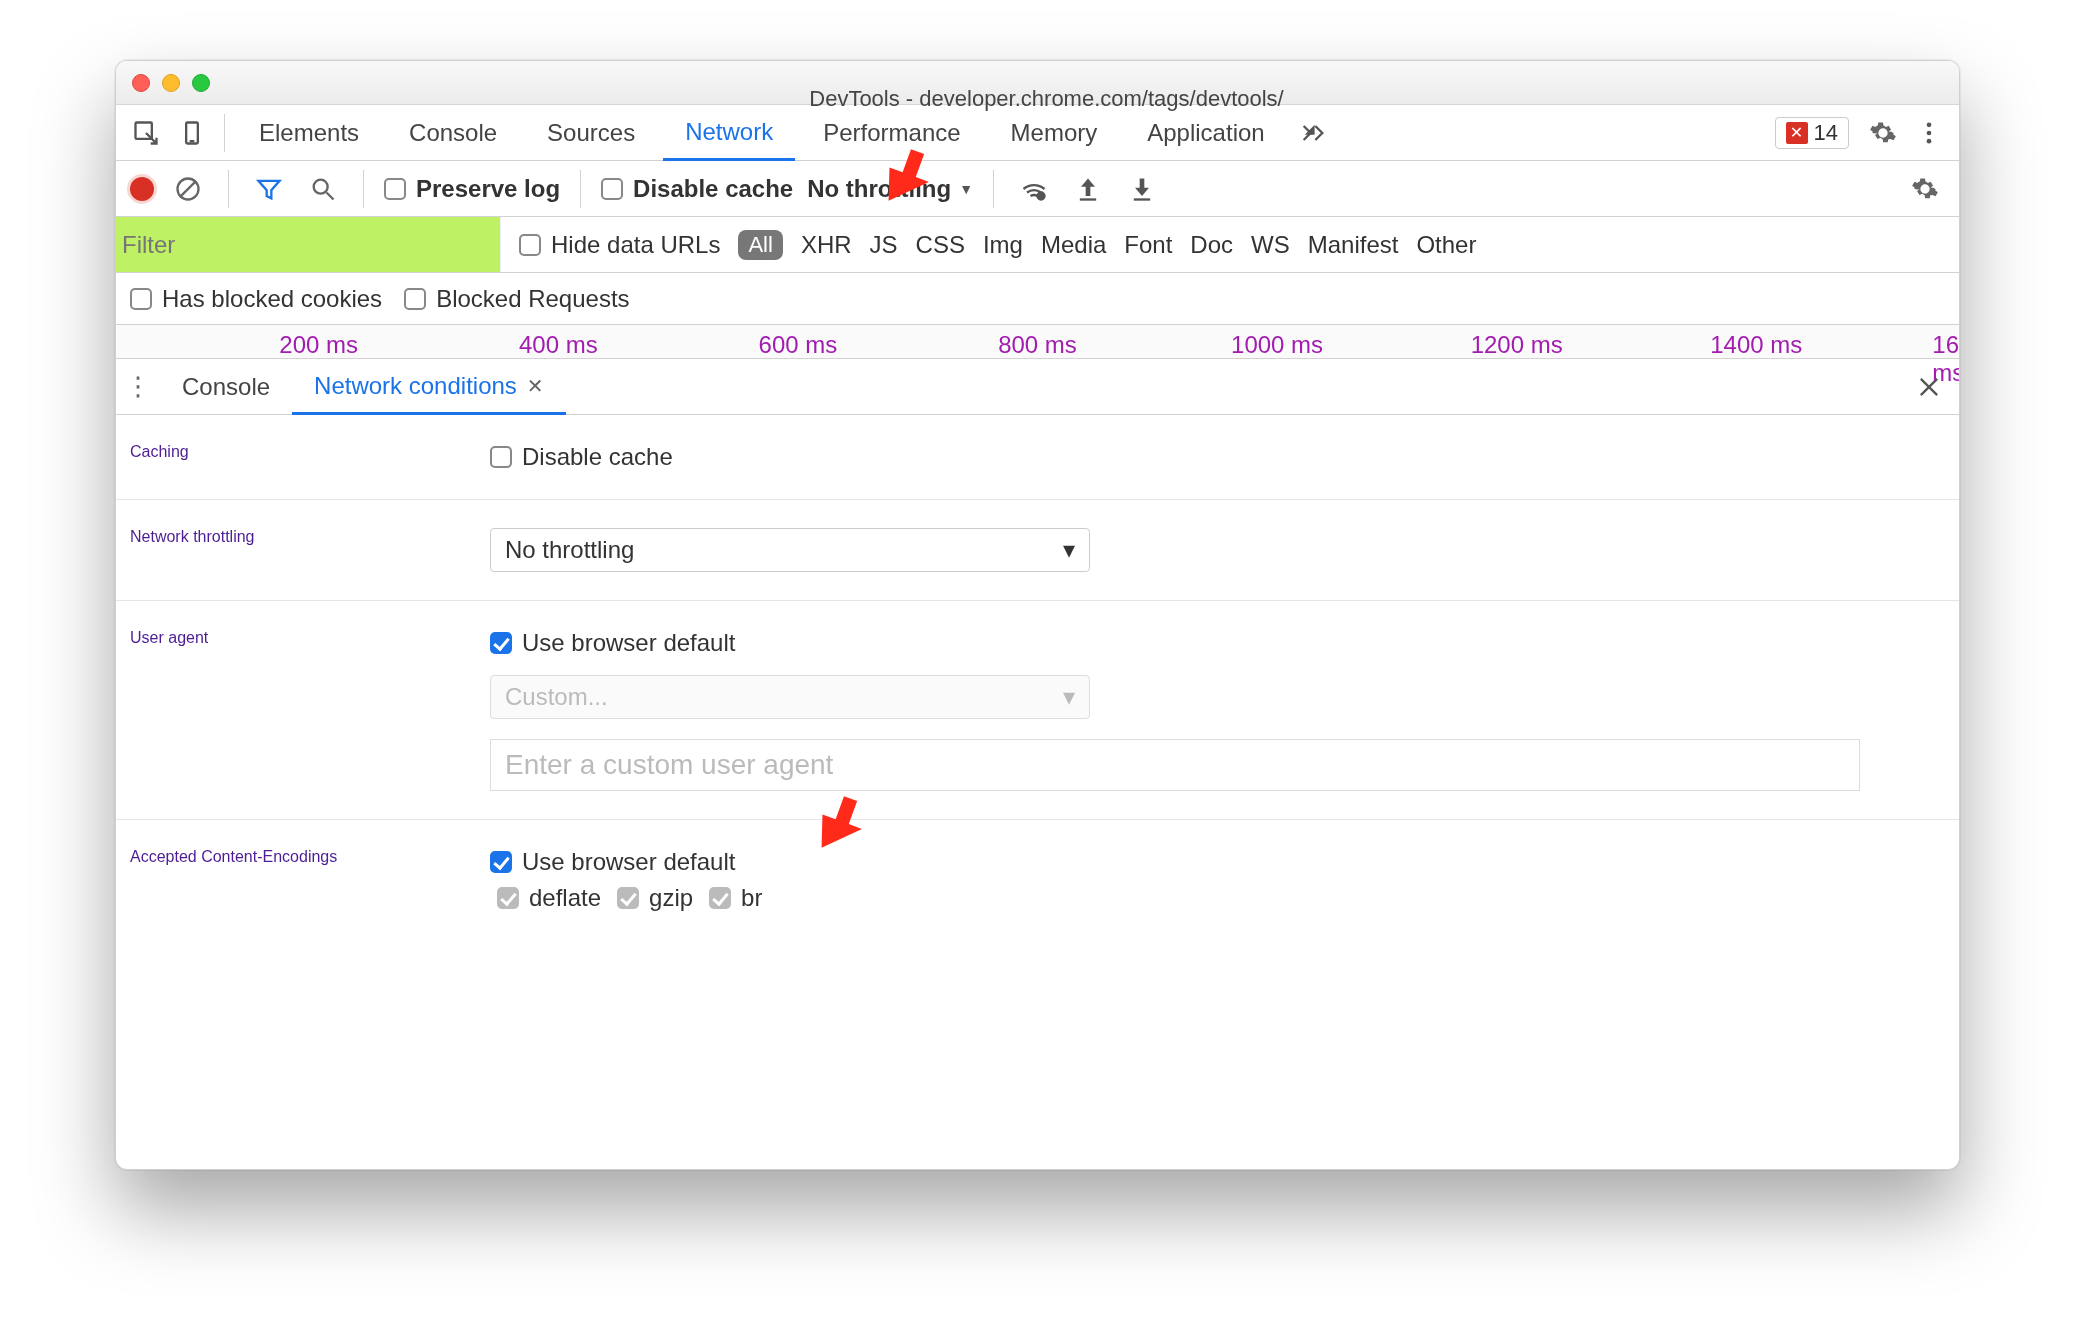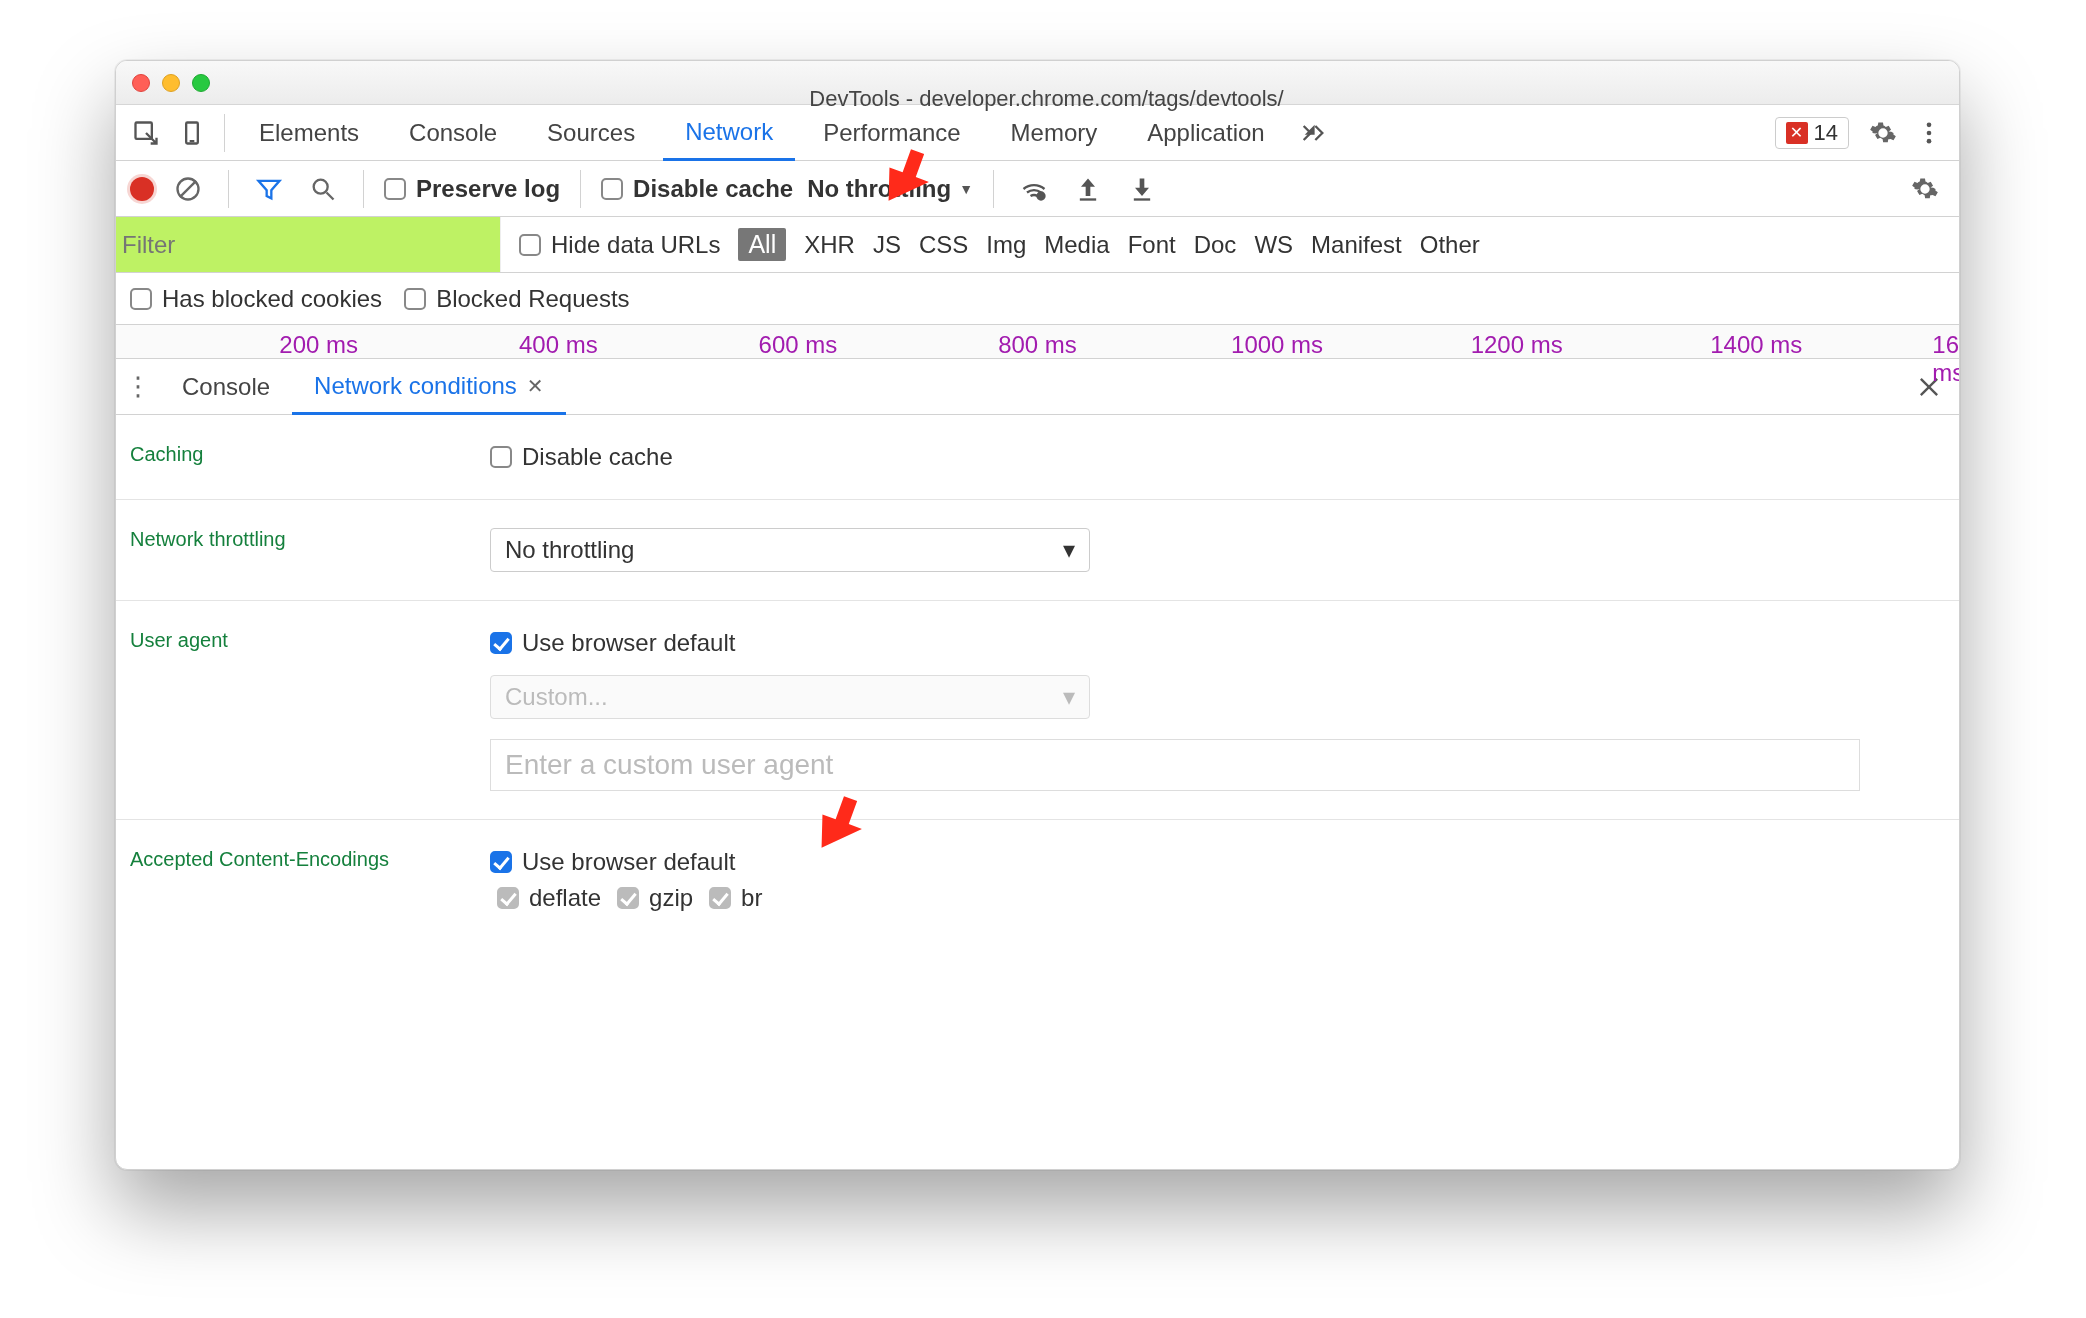--- a/index.html
+++ b/index.html
@@ -31,38 +31,38 @@
   .chk.checked { background:#1a73e8; border-color:#1a73e8; position:relative; }
   .chk.checked::after { content:""; position:absolute; left:5px; top:1px; width:6px; height:12px; border:solid #fff; border-width:0 3px 3px 0; transform:rotate(40deg); }
   .chk.disabled { background:#ddd; border-color:#bbb; }
   .chk.disabled.checked { background:#bbb; border-color:#bbb; }
   .chk.disabled.checked::after { border-color:#fff; }
   .lbl { font-size:24px; color:#333; display:flex; align-items:center; }
   .tri { font-size:14px; color:#555; margin-left:8px; }
 
   .filterbar { display:flex; align-items:center; height:56px; border-bottom:1px solid #d2d2d2; gap:18px; padding-right: 14px;}
   .filter-input { width: 385px; height:100%; background:#bef264; border:none; border-right:1px solid #eee; padding:0 6px; font-size:24px; color:#666; outline:none; }
-  .pill { background:#777; color:#fff; border-radius:2px; padding: 2px 10px; font-size:25px; }
+  .pill { background:#777; color:#fff; border-radius:8px; padding: 2px 10px; font-size:22px; }
   .ftab { font-size:24px; color:#333; cursor:pointer; }
 
   .checkrow { height:52px; border-bottom:1px solid #d2d2d2; display:flex; align-items:center; gap:22px; padding:0 14px; }
 
   .timeline { height:34px; border-bottom:1px solid #d2d2d2; background:#fafafa; position:relative; font-size:24px; color:#a21caf; }
   .tick { position:absolute; top:6px; transform:translateX(-50%); }
 
   .drawer-tabs { height:56px; border-bottom:1px solid #d2d2d2; display:flex; align-items:center; padding-right: 10px;}
   .dt { font-size:24px; color:#444; padding:0 22px; height:100%; display:flex; align-items:center; cursor:pointer;}
   .dt.active { color:#1a73e8; border-bottom:3px solid #1a73e8; margin-bottom:-1px; }
   .dt .x { margin-left:10px; color:#666; font-size:20px; }
   .kebab { width:44px; display:flex; justify-content:center; align-items:center; color:#666; font-size:26px; cursor:pointer;}
 
   .panel { padding: 0; }
   .row { display:flex; padding: 28px 14px; border-bottom:1px solid #e4e4e4; }
   .row:last-child { border-bottom:none; }
-  .row-label { width: 360px; font-size:20px; color:#15803d; }
+  .row-label { width: 360px; font-size:16px; color:#4c1d95; }
   .row-ctrl { flex:1; font-size:24px; color:#333; }
   .dropdown { display:inline-flex; align-items:center; justify-content:space-between; border:1px solid #ccc; border-radius:4px; width:600px; height:44px; padding:0 14px; font-size:24px; background:#fff; cursor:pointer;}
   .dropdown.disabled { color:#bbb; background:#fafafa; border-color:#ddd; cursor:default; }
   .textinput { border:1px solid #ddd; width:1370px; height:52px; padding:0 14px; font-size:28px; color:#bbb; display:flex; align-items:center; margin-top:20px;}
   .encodings { margin-top: 8px; display:flex; gap: 16px; padding-left: 7px; }
 
   .red-arrow { position:absolute; width:0; height:0; pointer-events:none; }
   .arrow1 { left: 757px; top: 82px; }
   .arrow2 { left: 447px; top: -48px; }
   .red-arrow svg { width: 70px; height: 70px; }

